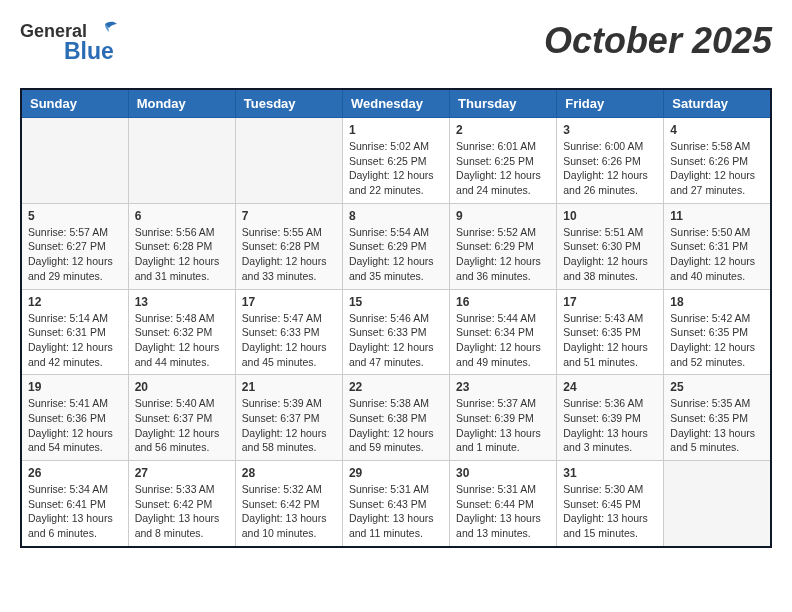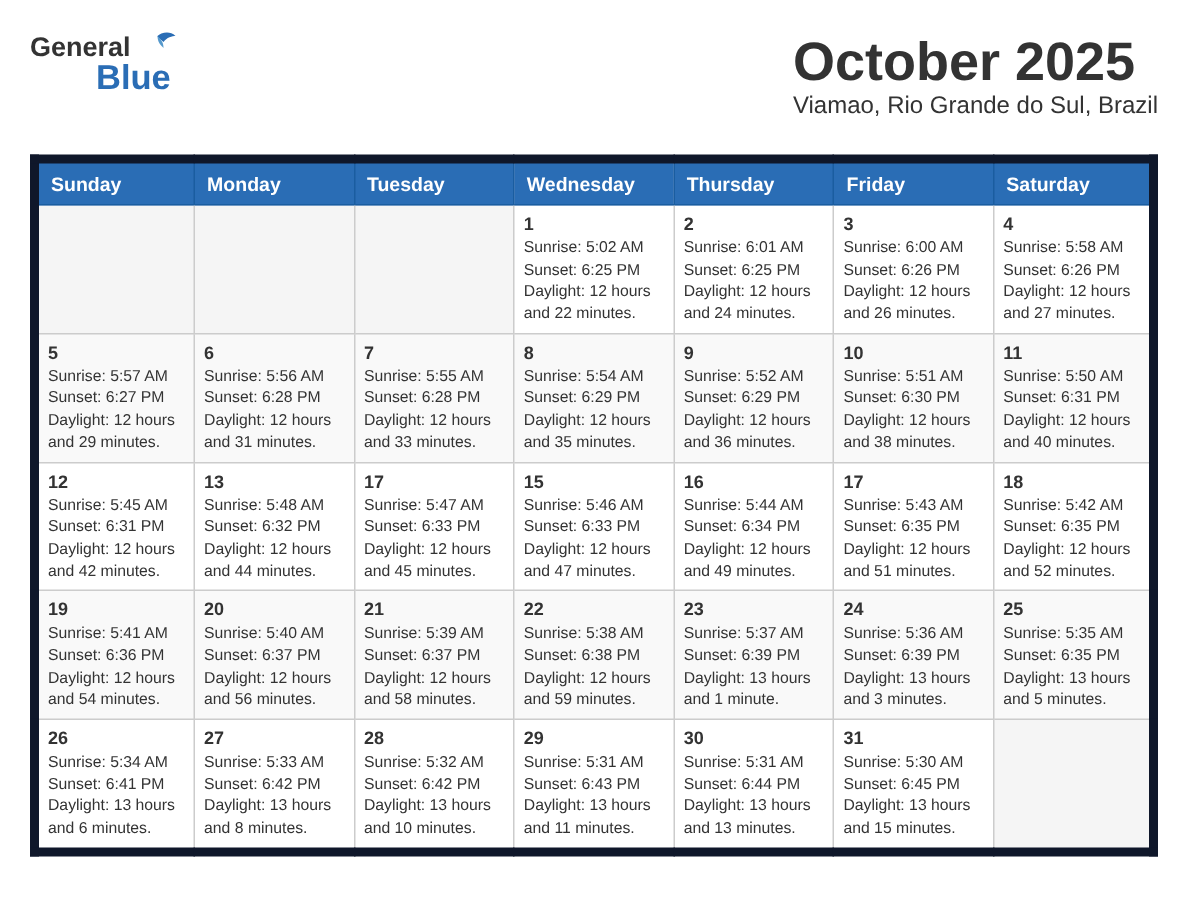--- a/index.html
+++ b/index.html
@@ -20,35 +20,36 @@
       display: flex;
       flex-direction: column;
       align-items: flex-start;
     }
     .logo-row {
       display: flex;
       align-items: center;
       gap: 4px;
     }
     .title-block {
-      text-align: left;
+      text-align: right;
+      font-style: italic;
     }
     .month-title {
       font-size: 36px;
       font-weight: bold;
       color: #333;
     }
     .location {
       font-size: 16px;
       color: #333;
     }
     .calendar {
       width: 100%;
       border-collapse: collapse;
-      border: 6px solid #0f172a;
+      border: 2px solid #0f172a;
       margin-top: 23px;
     }
     .calendar th {
       background-color: #2a6db5;
       color: white;
       text-align: left;
       padding: 6px 8px;
       font-size: 13px;
       border: 1px solid #1a5da0;
     }
@@ -91,21 +92,20 @@
       <span style="font-size:18px;font-weight:bold;color:#333;">General</span>
       <svg width="28" height="22" viewBox="0 0 28 22">
         <path d="M14 4 C16 2, 22 0, 26 4 C24 4, 20 5, 18 8 C16 6, 14 5, 14 4Z" fill="#2a6db5"></path>
         <path d="M14 4 C16 6, 18 8, 18 12 C16 10, 14 8, 14 4Z" fill="#5599cc"></path>
       </svg>
     </div>
     <span style="font-size:23px;font-weight:bold;color:#2a6db5;margin-top:-4px;margin-left:44px;">Blue</span>
   </div>
   <div class="title-block">
     <div class="month-title">October 2025</div>
-    <div class="location">Viamao, Rio Grande do Sul, Brazil</div>
   </div>
 </div>
 
 <table class="calendar">
   <thead>
     <tr>
     <th>Sunday</th>
         <th>Monday</th>
         <th>Tuesday</th>
         <th>Wednesday</th>
@@ -162,21 +162,21 @@
           <div class="day-info"><span>Sunrise: 5:51 AM</span><br><span>Sunset: 6:30 PM</span><br><span>Daylight: 12 hours and 38 minutes.</span></div>
         </td>
         <td>
           <span class="day-number">11</span>
           <div class="day-info"><span>Sunrise: 5:50 AM</span><br><span>Sunset: 6:31 PM</span><br><span>Daylight: 12 hours and 40 minutes.</span></div>
         </td>
       </tr>
       <tr>
         <td>
           <span class="day-number">12</span>
-          <div class="day-info"><span>Sunrise: 5:45 AM</span><br><span>Sunset: 6:31 PM</span><br><span>Daylight: 12 hours and 42 minutes.</span></div>
+          <div class="day-info"><span>Sunrise: 5:14 AM</span><br><span>Sunset: 6:31 PM</span><br><span>Daylight: 12 hours and 42 minutes.</span></div>
         </td>
         <td>
           <span class="day-number">13</span>
           <div class="day-info"><span>Sunrise: 5:48 AM</span><br><span>Sunset: 6:32 PM</span><br><span>Daylight: 12 hours and 44 minutes.</span></div>
         </td>
         <td>
           <span class="day-number">17</span>
           <div class="day-info"><span>Sunrise: 5:47 AM</span><br><span>Sunset: 6:33 PM</span><br><span>Daylight: 12 hours and 45 minutes.</span></div>
         </td>
         <td>

